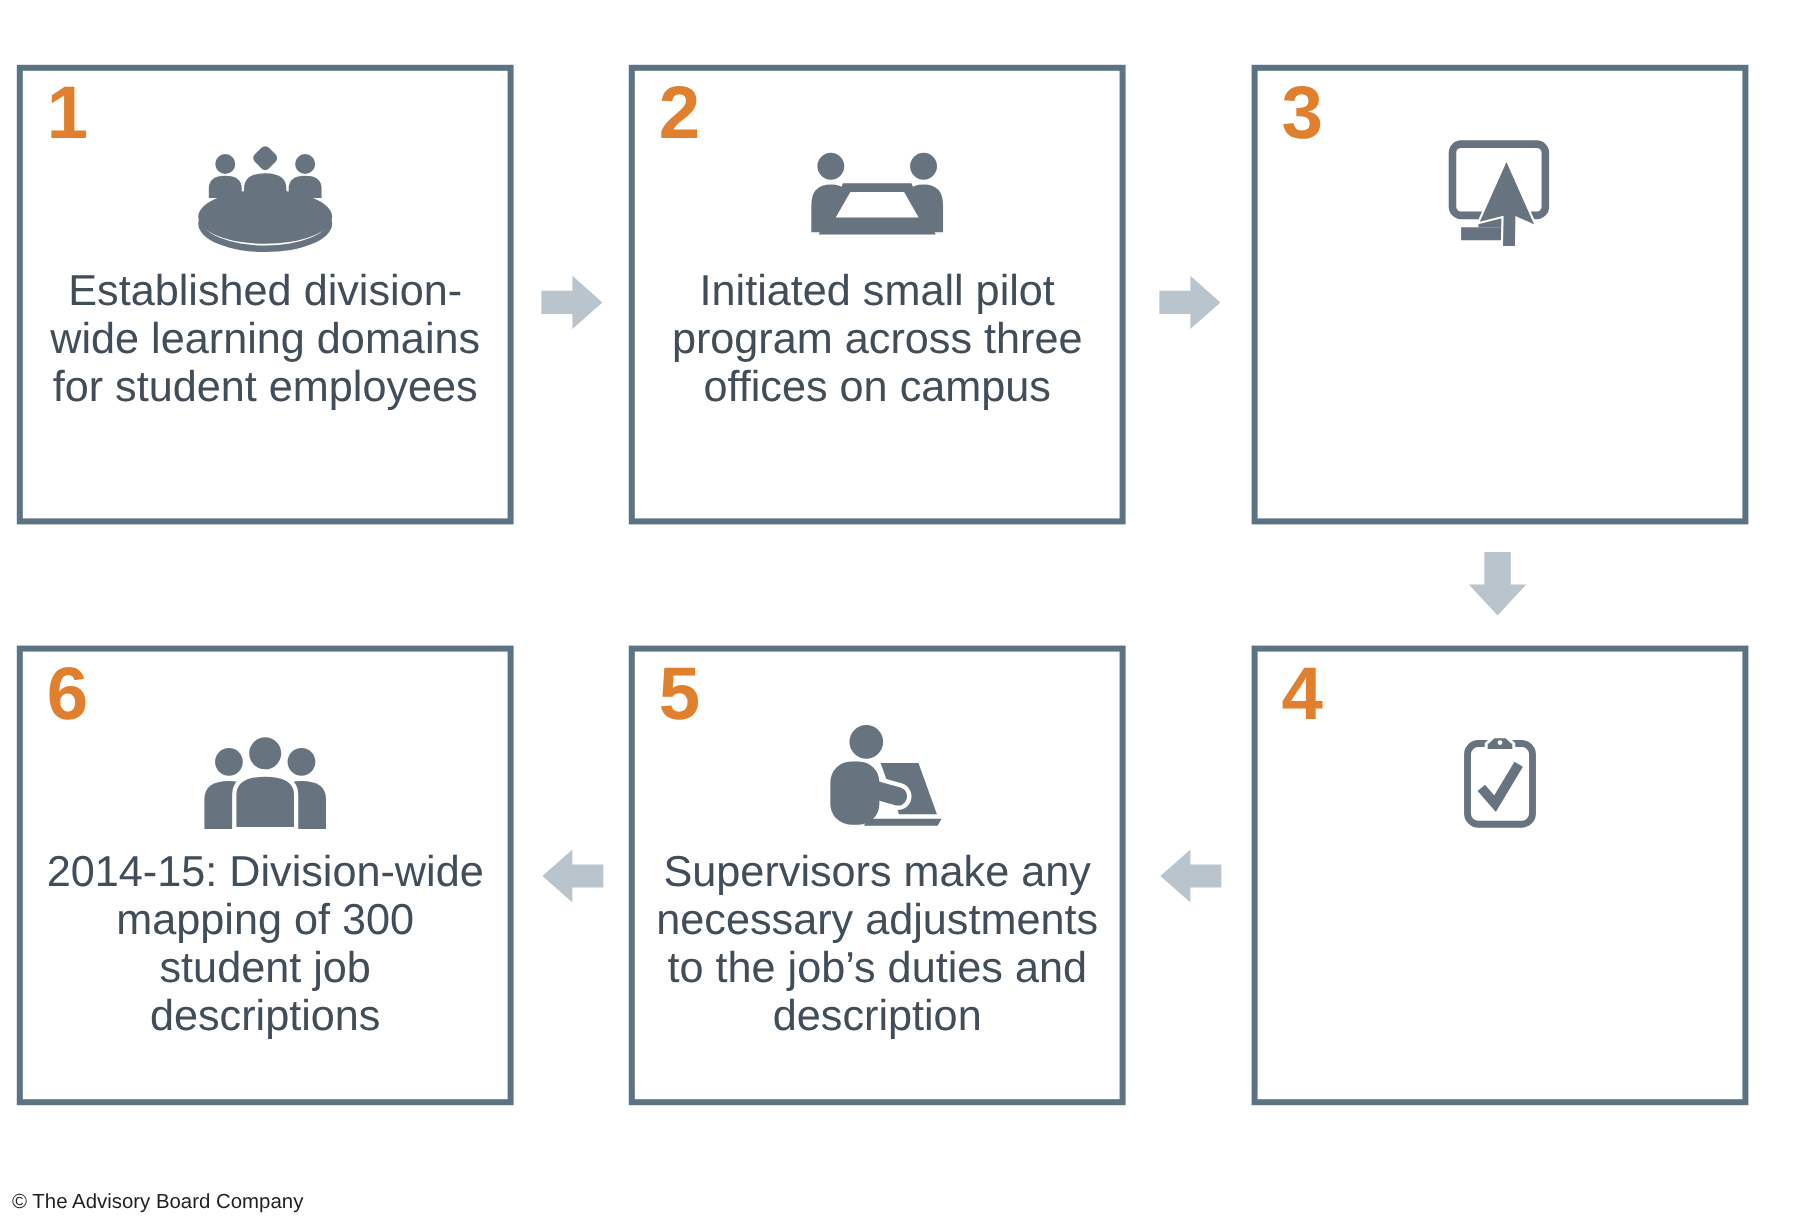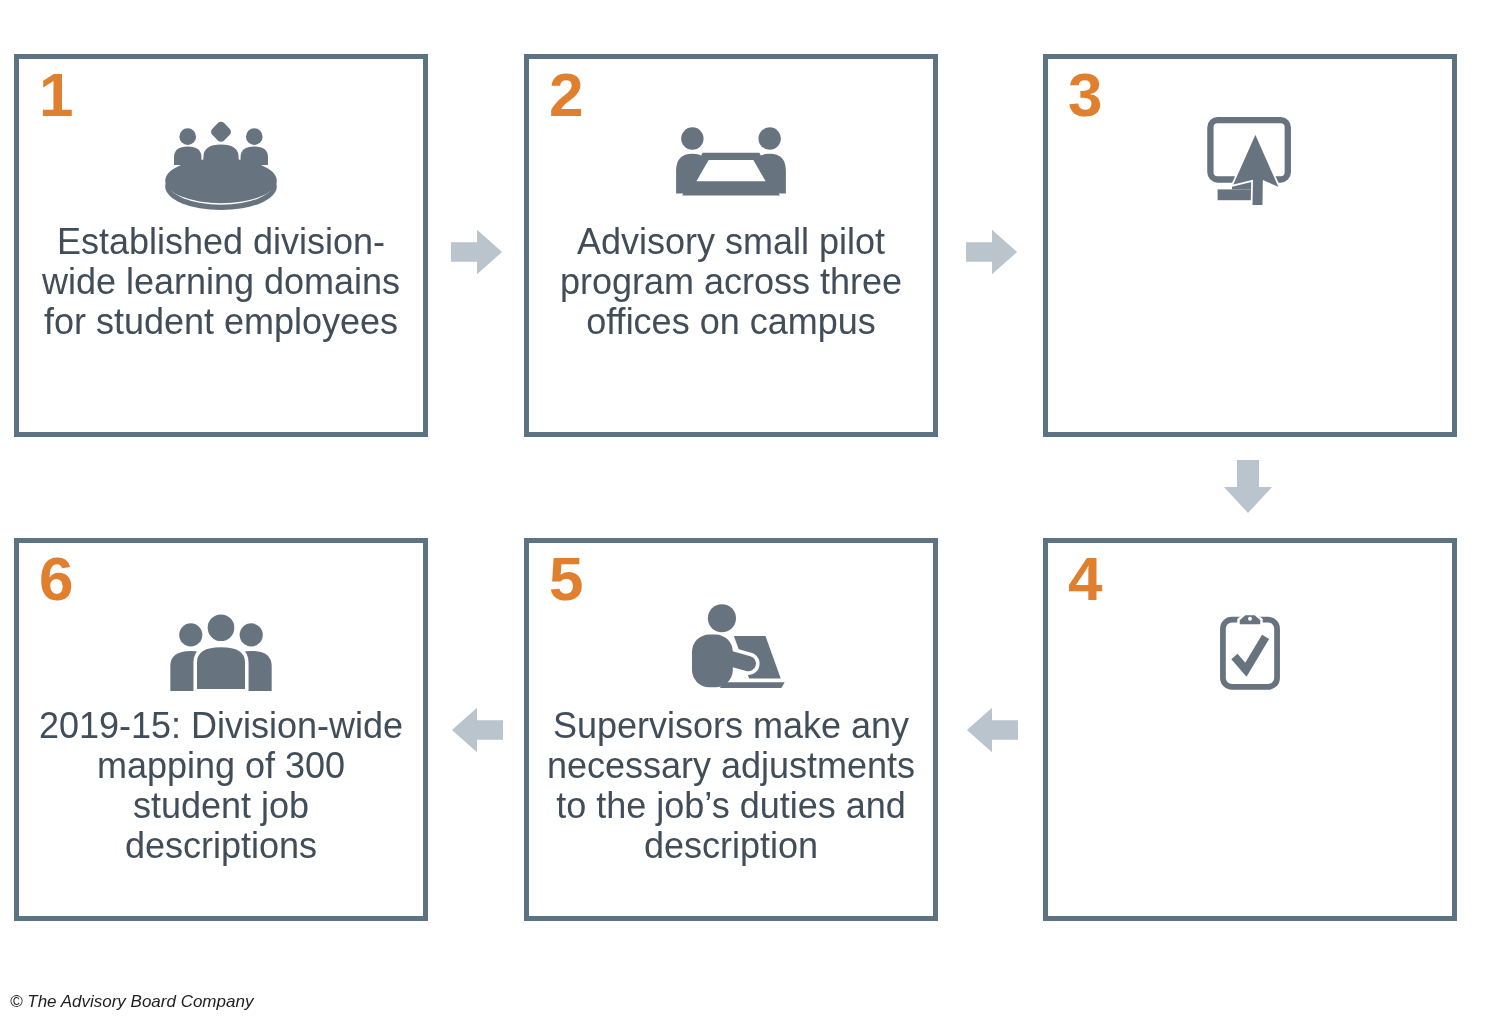--- a/index.html
+++ b/index.html
@@ -39,21 +39,21 @@
   }
   .flow-arrow { position:absolute; color:var(--arrow-gray,#b9c4cd); }
   .flow-arrow svg { display:block; }
   .arr-1 { left:451px;  top:228px; }
   .arr-2 { left:966px;  top:228px; }
   .arr-3 { left:1223px; top:460px; }
   .arr-4 { left:966px;  top:706px; }
   .arr-5 { left:451px;  top:706px; }
   .footer {
     position:absolute; left:10px; top:992px;
-    font-size:17px; color:var(--footer-text,#1f1f1f);font-style:italic;
+    font-size:17px; color:var(--footer-text,#1f1f1f);
   }
 </style>
 </head>
 <body>
 
 <div class="canvas">
 
   <div class="step-box pos-1">
     <div class="step-number">1</div>
     <div class="step-icon">
@@ -79,21 +79,21 @@
     <div class="step-icon">
       <svg width="122" height="88" viewBox="0 0 120 86" fill="currentColor">
         <circle cx="22" cy="16" r="11"></circle>
         <path d="M6,70 L6,48 Q6,31 22,31 Q38,31 38,48 L38,70 Z"></path>
         <circle cx="98" cy="16" r="11"></circle>
         <path d="M82,70 L82,48 Q82,31 98,31 Q114,31 114,48 L114,70 Z"></path>
         <path d="M32,30 L88,30 L108,72 L12,72 Z"></path>
         <path d="M38,37 L82,37 L94,58 L26,58 Z" fill="#fff"></path>
       </svg>
     </div>
-    <div class="step-text">Advisory small pilot
+    <div class="step-text">Initiated small pilot
 program across three
 offices on campus</div>
   </div>
 
   <div class="step-box pos-3">
     <div class="step-number">3</div>
     <div class="step-icon">
       <svg width="108" height="108" viewBox="0 0 120 114" fill="currentColor">
         <rect x="16" y="6" width="86" height="66" rx="8" fill="none" stroke="currentColor" stroke-width="7"></rect>
         <rect x="40" y="74" width="24" height="9"></rect>
@@ -138,21 +138,21 @@
     <div class="step-icon">
       <svg width="112" height="82" viewBox="0 0 126 92" fill="currentColor">
         <circle cx="29" cy="29" r="13"></circle>
         <path d="M6,92 L6,64 Q6,47 29,47 Q52,47 52,64 L52,92 Z"></path>
         <circle cx="97" cy="29" r="13"></circle>
         <path d="M74,92 L74,64 Q74,47 97,47 Q120,47 120,64 L120,92 Z"></path>
         <circle cx="63" cy="21" r="17" stroke="#fff" stroke-width="4"></circle>
         <path d="M34,92 L34,60 Q34,41 63,41 Q92,41 92,60 L92,92 Z" stroke="#fff" stroke-width="4"></path>
       </svg>
     </div>
-    <div class="step-text">2019-15: Division-wide
+    <div class="step-text">2014-15: Division-wide
 mapping of 300
 student job
 descriptions</div>
   </div>
 
   <div class="flow-arrow arr-1">
     <svg width="52" height="48" viewBox="0 0 54 48" fill="currentColor">
       <path d="M0,14 L27,14 L27,1 L53,24 L27,47 L27,34 L0,34 Z"></path>
     </svg>
   </div>

